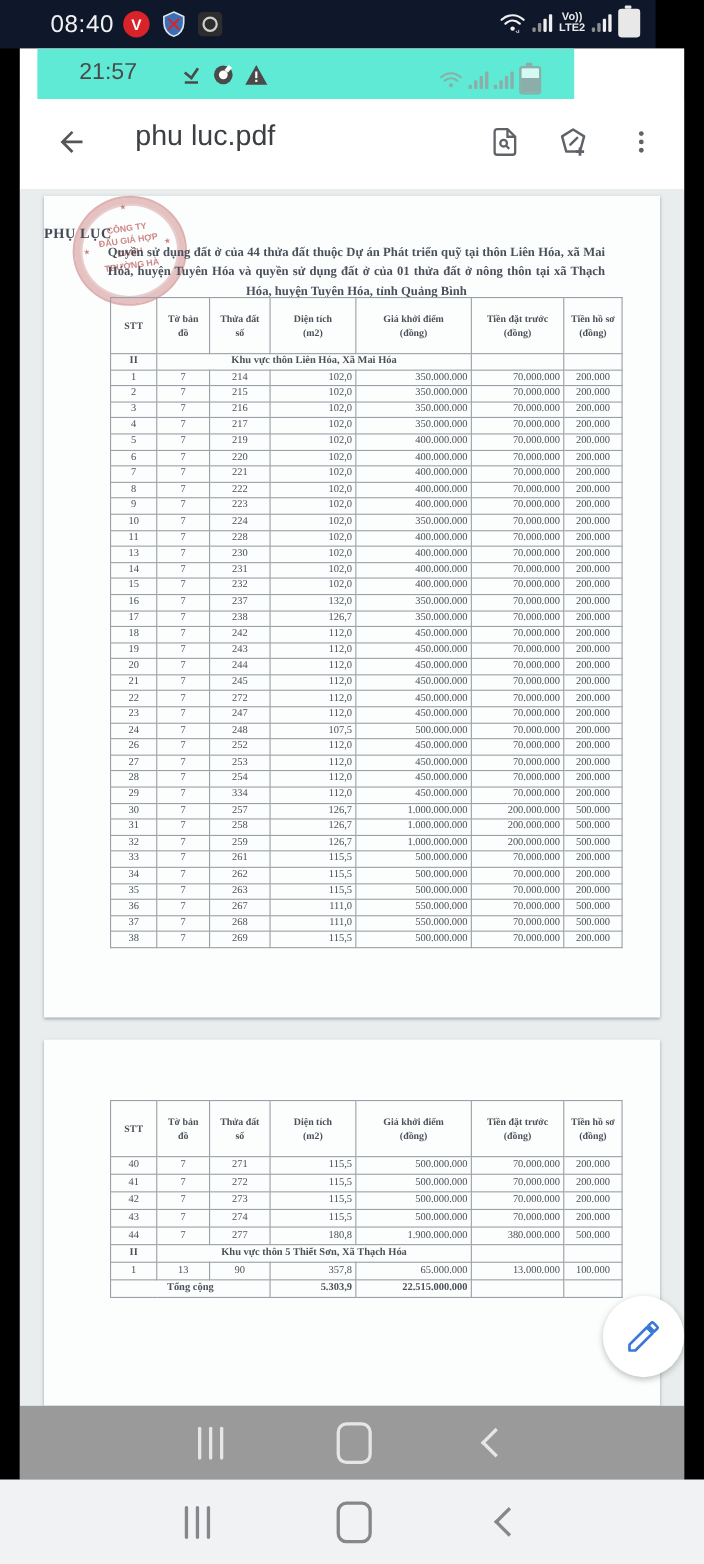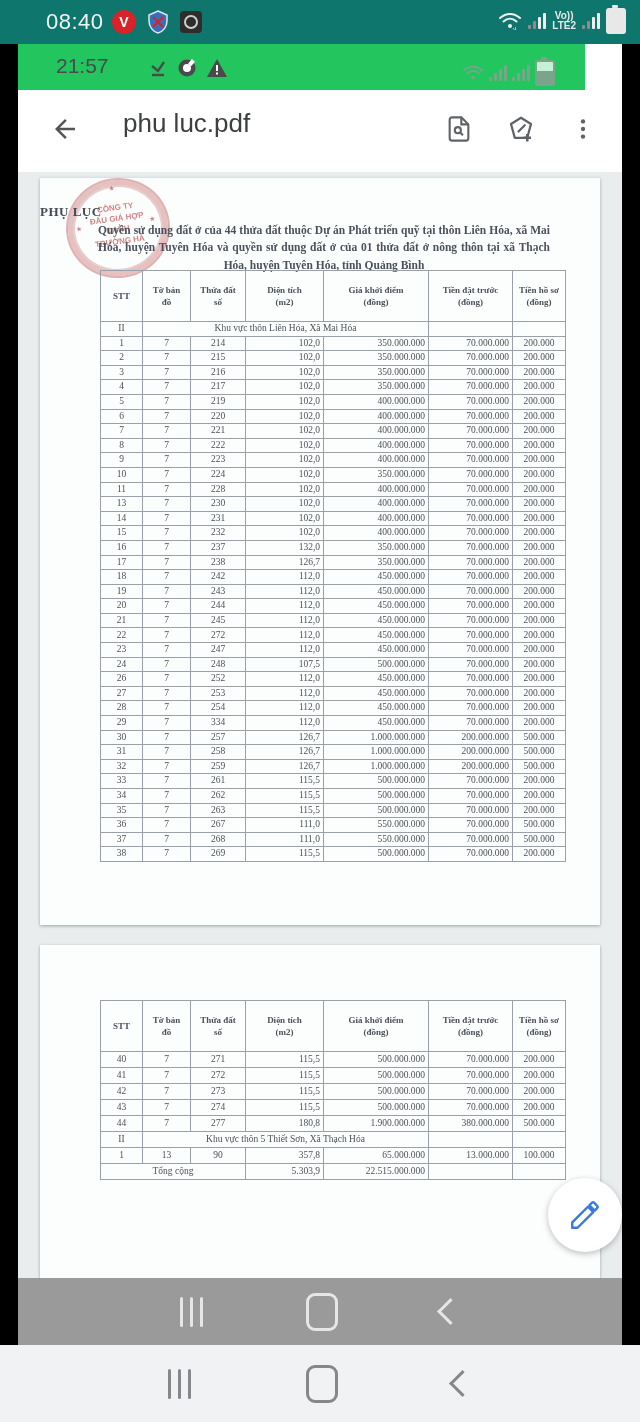--- a/index.html
+++ b/index.html
@@ -1,39 +1,39 @@
 <!DOCTYPE html>
 <html><head>
 <meta charset="utf-8">
 <style>
   html,body{margin:0;padding:0;}
   body{width:640px;height:1422px;background:#000;position:relative;font-family:"Liberation Sans",sans-serif;overflow:hidden;}
   .abs{position:absolute;}
 
   
-  #outer-status{left:0;top:0;width:640px;height:44px;background:#0f766e;color:#fff;}
+  #outer-status{left:0;top:0;width:576px;height:44px;background:#0f172a;color:#fff;padding-left:20px;}
   #outer-time{left:46px;top:9px;font-size:22px;color:#f2f2f2;letter-spacing:.5px;}
   .badge{border-radius:50%;width:24px;height:24px;display:flex;align-items:center;justify-content:center;font-weight:bold;}
   #viettel-badge{left:112px;top:10px;background:#d8232a;color:#fff;font-size:14px;}
   #shield-badge{left:146px;top:10px;width:0;height:0;}
   #shield-badge svg{display:block;}
   #recorder-badge{left:180px;top:11px;width:22px;height:22px;background:#2d2d2d;border-radius:4px;display:flex;align-items:center;justify-content:center;}
   #recorder-badge .dot{width:10px;height:10px;border:2px solid #cfcfcf;border-radius:50%;}
   #outer-right{right:14px;top:8px;display:flex;align-items:center;gap:6px;}
   .volte{color:#e8e8e8;font-size:10px;line-height:10px;text-align:center;font-weight:bold;}
   .sigbars{display:flex;align-items:flex-end;gap:2px;height:16px;}
   .sigbars i{display:block;width:3px;background:#efefef;border-radius:1px;}
   .sigbars.dim i{background:#8d8d8d;}
   .batt{width:16px;height:22px;border:2px solid #e8e8e8;border-radius:3px;position:relative;background:#e8e8e8;}
   .batt:after{content:"";position:absolute;top:-5px;left:4px;width:6px;height:3px;background:#e8e8e8;border-radius:1px;}
 
   
   #inner{left:18px;top:44px;width:604px;height:1301px;background:#fff;overflow:hidden;}
 
-  #inner-status{left:0;top:0;width:567px;height:46px;background:#22c55e;}
+  #inner-status{left:16px;top:0;width:488px;height:46px;background:#5eead4;}
   #inner-time{left:38px;top:10px;font-size:21px;color:#4a4a4a;}
   #inner-status-icons{left:130px;top:14px;display:flex;gap:9px;align-items:center;color:#4a4a4a;}
   #inner-right{right:30px;top:16px;display:flex;align-items:center;gap:5px;opacity:.75;}
   #inner-right .sigbars i{background:#9a9a9a;}
   .batt.gray{border-color:#9a9a9a;background:linear-gradient(#fff 40%,#9a9a9a 40%);}
   .batt.gray:after{background:#9a9a9a;}
 
   
   #appbar{left:0;top:46px;width:604px;height:82px;background:#fff;border-bottom:1px solid #ececec;}
   #back-arrow{left:30px;top:22px;width:34px;height:34px;color:#555;}
@@ -60,21 +60,21 @@
   
   table.land{border-collapse:collapse;table-layout:fixed;position:absolute;left:60px;width:465px;font-family:"Liberation Serif",serif;color:#4c5159;}
   #table1{top:92px;}
   #table2{top:55px;}
   table.land th, table.land td{border:1px solid #9aa0a7;padding:0 3px;overflow:hidden;white-space:nowrap;}
   table.land th{font-size:9px;font-weight:bold;height:50px;line-height:1.35;color:#4c5159;white-space:normal;}
   table.land td{font-size:9.5px;height:13.6px;line-height:1;}
   #table2 td{height:15px;margin-left:48px;}
   td.center{text-align:center;}
   td.num{text-align:right;padding-right:4px;}
-  td.b{font-weight:normal;}
+  td.b{font-weight:bold;}
   td.section-label{text-align:center;white-space:normal;}
   .col0{width:42px;}.col1{width:48px;}.col2{width:55px;}.col3{width:78px;}
   .col4{width:105px;}.col5{width:84px;}.col6{width:53px;}
 
   
   #fab{left:530px;top:1134px;width:74px;height:74px;background:#fff;border-radius:50%;box-shadow:0 2px 6px rgba(0,0,0,.25);display:flex;align-items:center;justify-content:center;}
 
   
   .navbar{display:flex;align-items:center;justify-content:space-around;padding:0 110px;box-sizing:border-box;}
   #inner-nav{left:0;top:1234px;width:604px;height:67px;background:#9a9a9a;}

